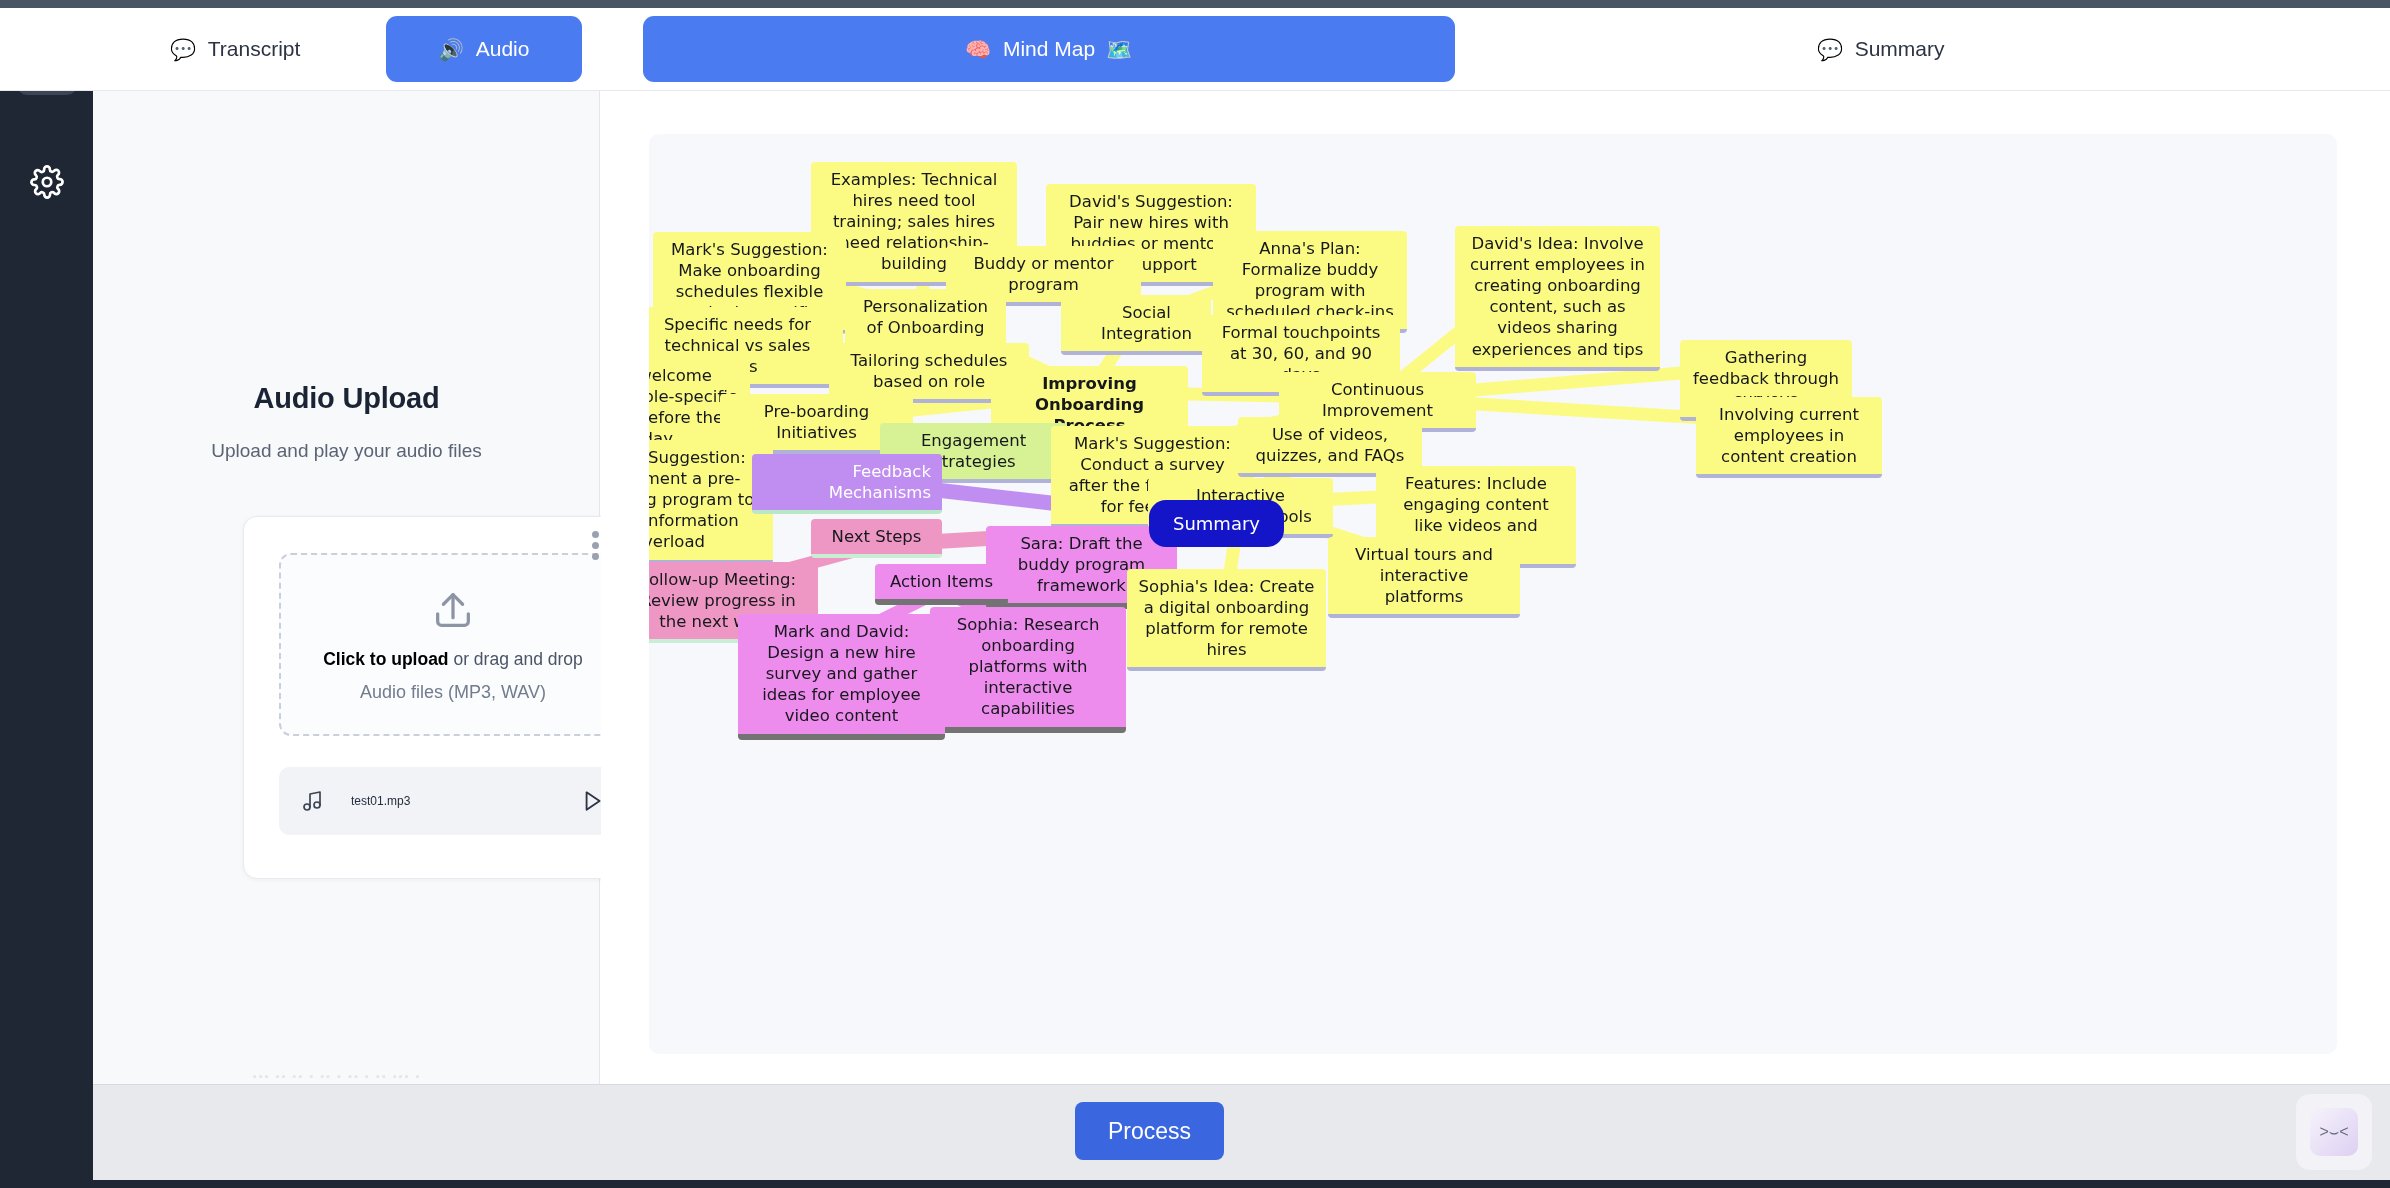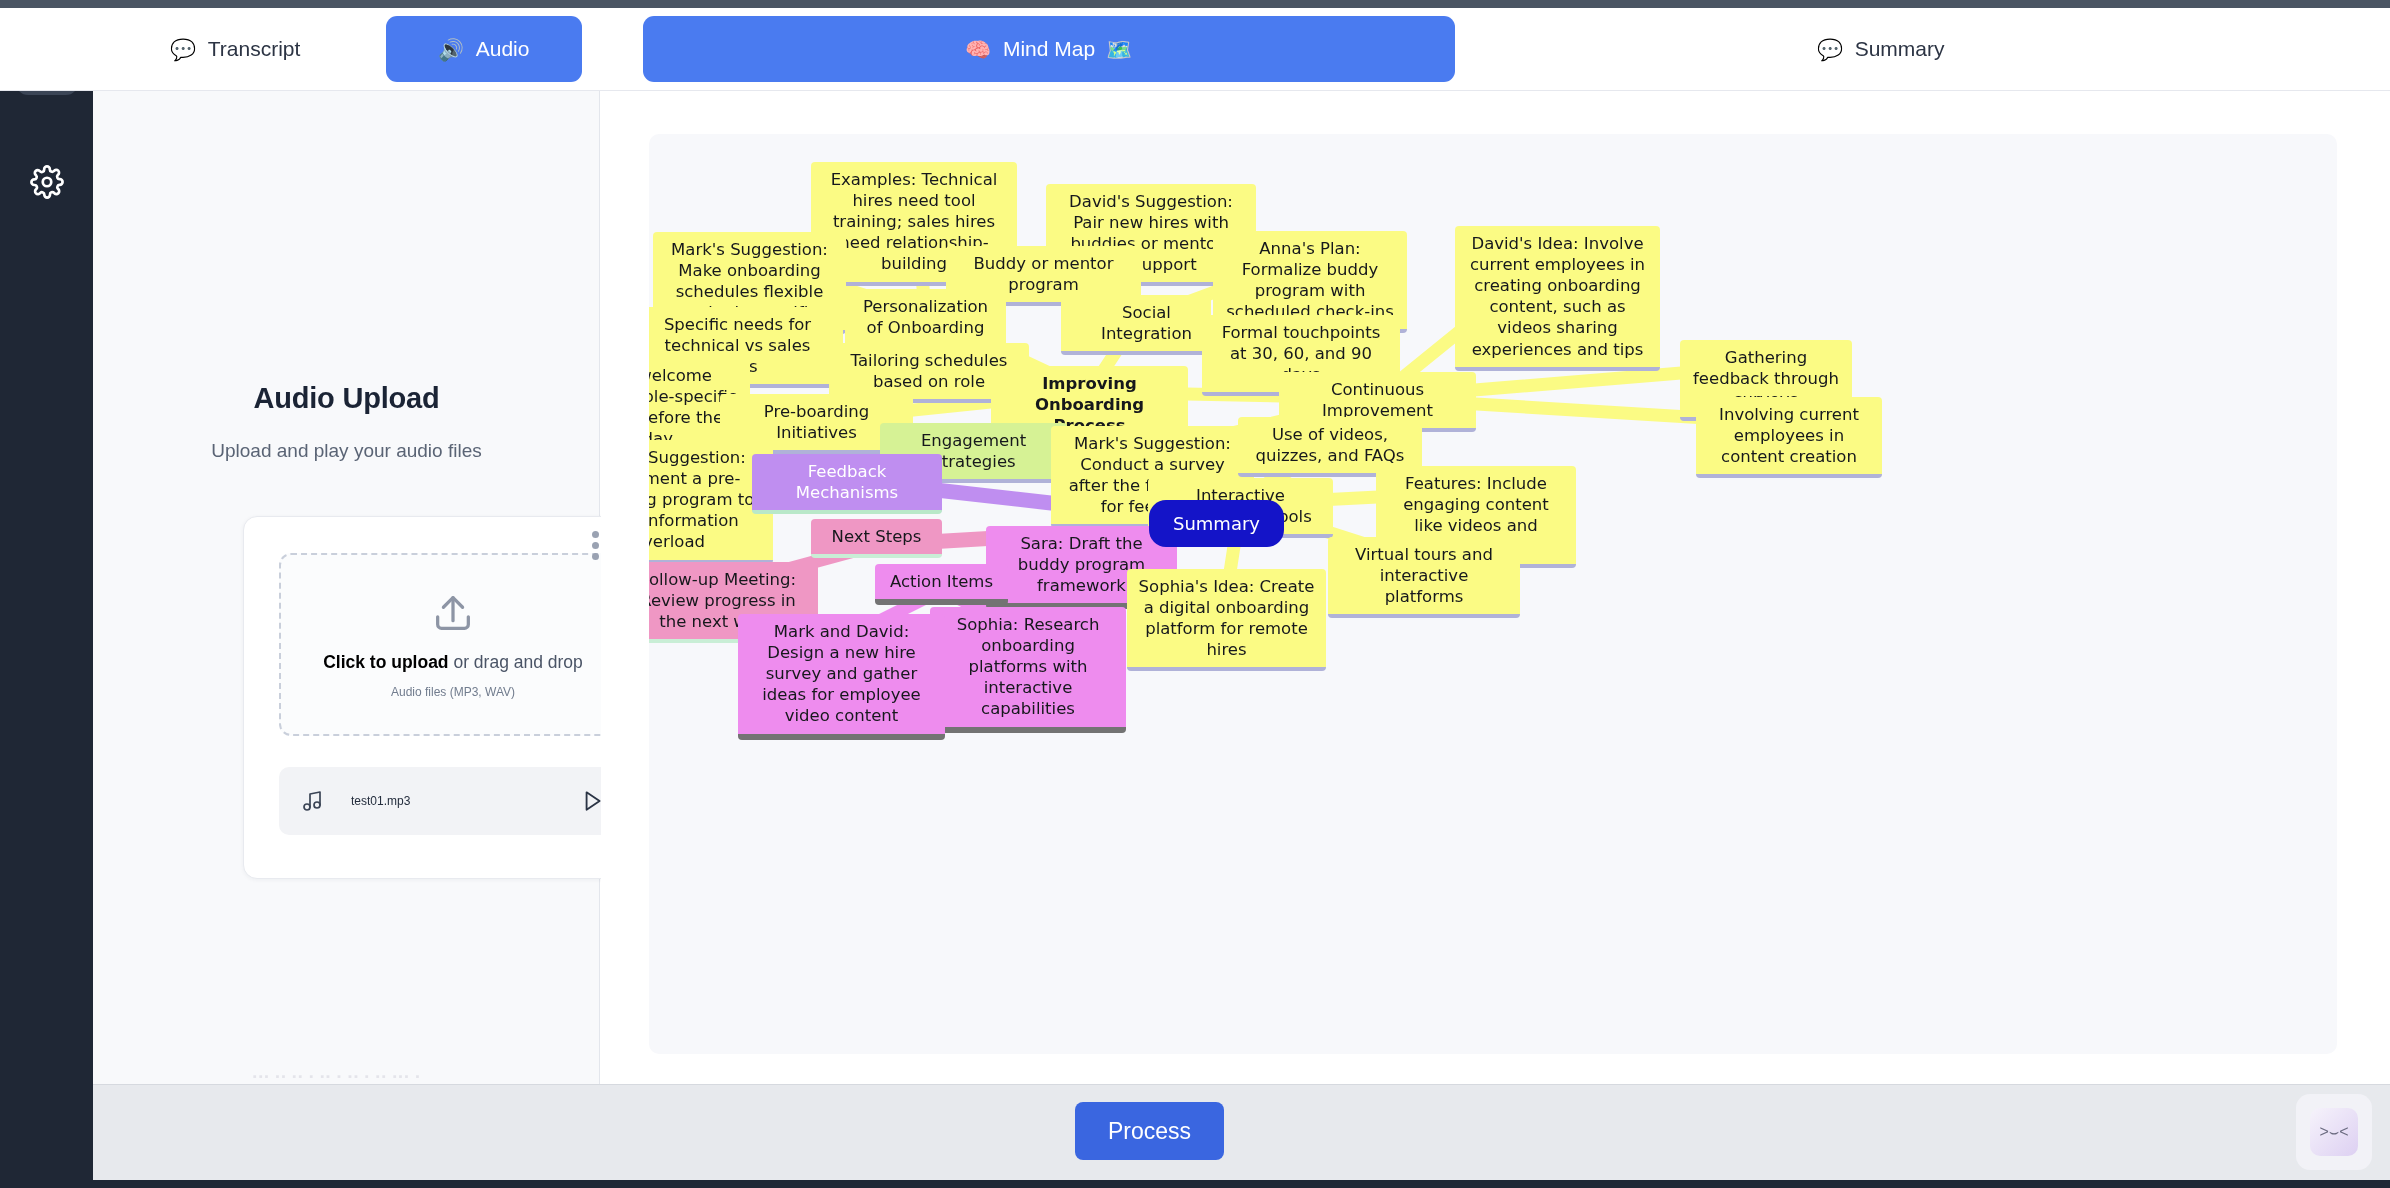--- a/index.html
+++ b/index.html
@@ -28,21 +28,21 @@
     font-size:19px; color:#5a6475; }
   .upload-card { position:absolute; left:150px; top:508px; width:415px; height:363px;
     background:#ffffff; border:1px solid #e8eaef; border-radius:14px;
     box-shadow:0 1px 4px rgba(20,30,60,.05); }
   .dropzone { position:absolute; left:35px; top:36px; width:348px; height:183px;
     border:2px dashed #c9cfdb; border-radius:12px; background:#fbfcfd;
     display:flex; flex-direction:column; align-items:center; justify-content:center; gap:12px; }
   .dz-icon svg { width:46px; height:46px; }
   .dz-main { font-size:17.5px; color:#4a5466; }
   .dz-main b { color:#000000; font-weight:bold; }
-  .dz-sub { font-size:12px; color:#717c8e; }
+  .dz-sub { font-size:18px; color:#717c8e; }
   .filerow { position:absolute; left:35px; top:250px; width:348px; height:68px;
     background:#f2f3f6; border-radius:10px; display:flex; align-items:center; padding:0 22px; }
   .filerow .note svg { width:24px; height:24px; display:block; }
   .filerow .fname { margin-left:26px; font-size:12px; color:#242d3d; flex:1; }
   .filerow .play svg { width:26px; height:26px; display:block; }
   .panel-ghost { position:absolute; left:160px; top:1062px; width:360px; height:10px;
      opacity:.25; overflow:hidden; color:#aab; font-size:11px; letter-spacing:2px; }
 
   
   .dragger { position:absolute; left:592px; top:528px; width:18px; height:34px;
@@ -70,21 +70,21 @@
   .canvas { position:absolute; left:48px; top:126px; width:1688px; height:920px;
     background:#f7f8fb; border-radius:10px; overflow:hidden; }
   .canvas svg.edges { position:absolute; left:0; top:0; width:1688px; height:920px; }
 
   .node { position:absolute; border-radius:4px; padding:7px 11px;
     font-family:"DejaVu Sans", sans-serif; font-size:16.5px; line-height:1.28;
     text-align:center; color:#16181c; display:flex; align-items:center;
     justify-content:center; z-index:5; }
   .node.yel { background:#fbfb84; border-bottom:4px solid #b0b2d8; }
   .node.grn { background:#d6f295; border-bottom:4px solid #b0b2d8; }
-  .node.vio { background:#bf8ef0; border-bottom:4px solid #b9e8c9; color:#ffffff; }
+  .node.vio { background:#bf8ef0; border-bottom:4px solid #b9e8c9; color:#ffffff;text-align:right; }
   .node.pnk { background:#ef97c4; border-bottom:4px solid #c9eed6; }
   .node.mag { background:#ee8cee; border-bottom:6px solid #737373; }
   .node.root { background:#1414c8; color:#ffffff; border-radius:17px;
     border-bottom:none; font-size:18px; padding:12px 24px; z-index:9; }
 
   
   .bottombar { position:absolute; left:93px; top:1084px; width:2297px; height:96px;
     background:#e7e9ed; border-top:1px solid #d6d9df; }
   .process-btn { position:absolute; left:1075px; top:1102px; width:149px; height:58px;
     background:#3a66e0; color:#fff; border:none; border-radius:8px;

